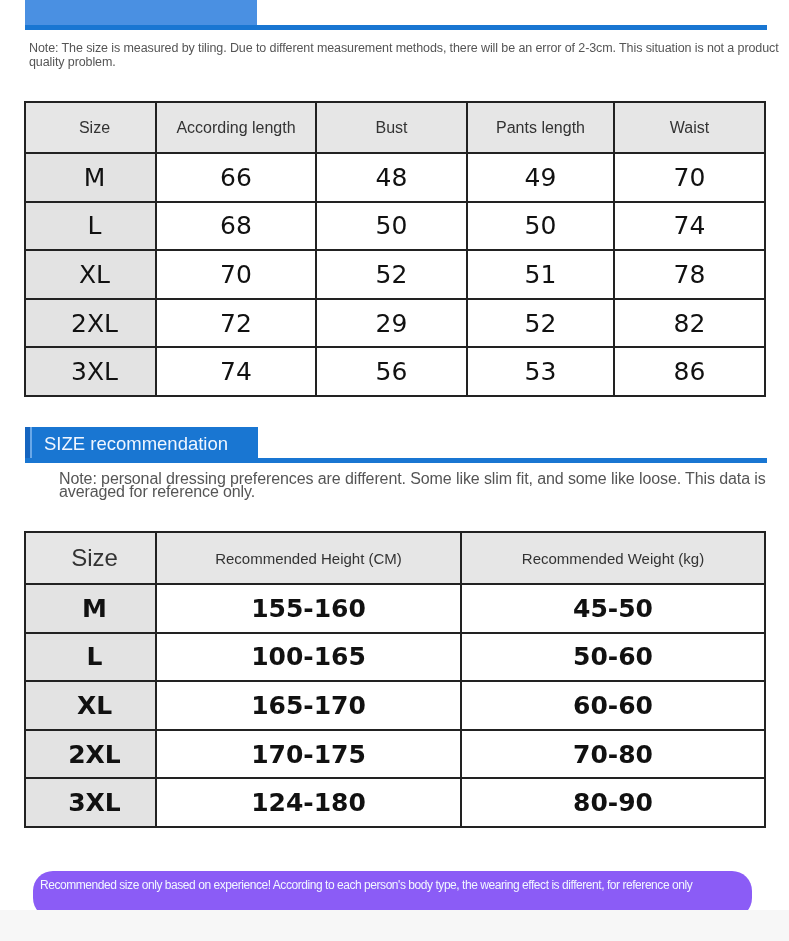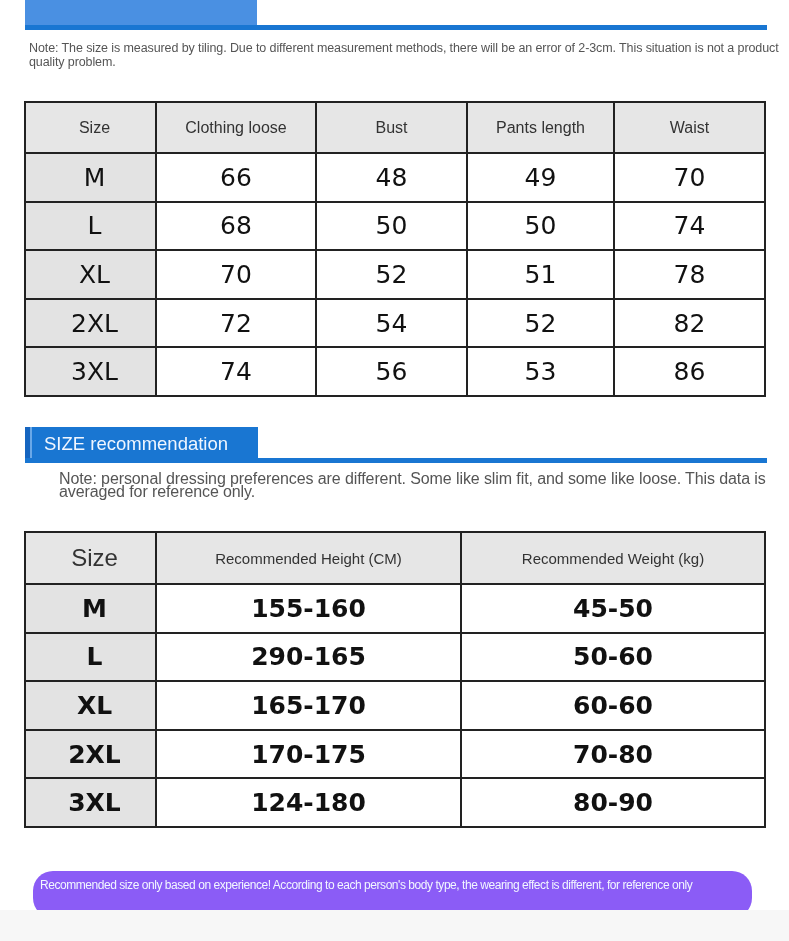--- a/index.html
+++ b/index.html
@@ -49,21 +49,21 @@
   <colgroup>
       <col style="width:131px">
       <col style="width:160px">
       <col style="width:151px">
       <col style="width:147px">
       <col style="width:151px">
     </colgroup>
   <tbody>
       <tr class="head">
     <td class="size">Size</td>
-    <td>Clothing loose</td>
+    <td>According length</td>
     <td>Bust</td>
     <td>Pants length</td>
     <td>Waist</td>
   </tr>
   <tr class="row">
     <td class="size">M</td>
     <td>66</td>
     <td>48</td>
     <td>49</td>
     <td>70</td>
@@ -78,21 +78,21 @@
   <tr class="row">
     <td class="size">XL</td>
     <td>70</td>
     <td>52</td>
     <td>51</td>
     <td>78</td>
   </tr>
   <tr class="row">
     <td class="size">2XL</td>
     <td>72</td>
-    <td>54</td>
+    <td>29</td>
     <td>52</td>
     <td>82</td>
   </tr>
   <tr class="row">
     <td class="size">3XL</td>
     <td>74</td>
     <td>56</td>
     <td>53</td>
     <td>86</td>
   </tr>
@@ -118,21 +118,21 @@
     <td>Recommended Height (CM)</td>
     <td>Recommended Weight (kg)</td>
   </tr>
   <tr class="row">
     <td class="size">M</td>
     <td>155-160</td>
     <td>45-50</td>
   </tr>
   <tr class="row">
     <td class="size">L</td>
-    <td>290-165</td>
+    <td>100-165</td>
     <td>50-60</td>
   </tr>
   <tr class="row">
     <td class="size">XL</td>
     <td>165-170</td>
     <td>60-60</td>
   </tr>
   <tr class="row">
     <td class="size">2XL</td>
     <td>170-175</td>

